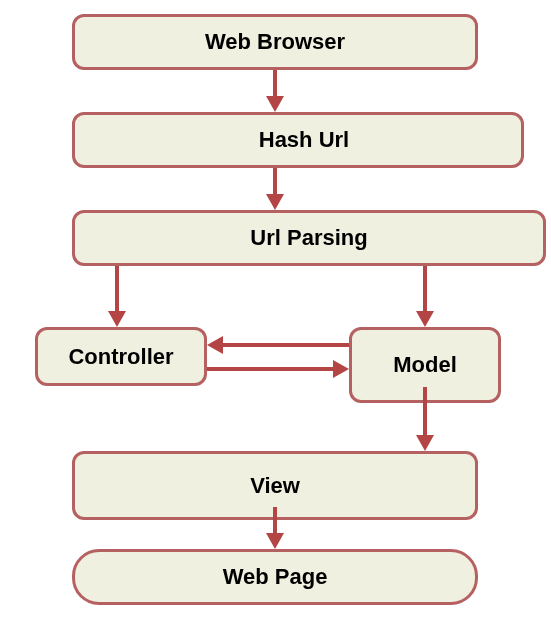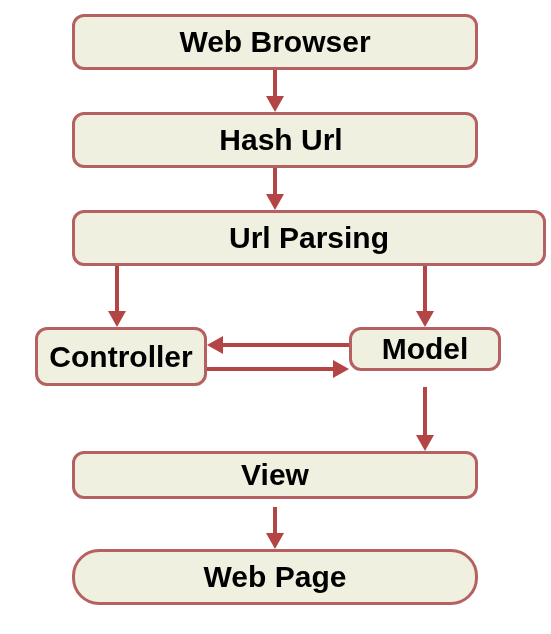--- a/index.html
+++ b/index.html
@@ -12,21 +12,21 @@
     }
     .node {
       position: absolute;
       background: #eff0df;
       border: 3px solid #b66161;
       border-radius: 12px;
       display: flex;
       align-items: center;
       justify-content: center;
       font-weight: bold;
-      font-size: 30px;
+      font-size: 22px;
       color: #000000;
     }
     .arrow-line {
       position: absolute;
       background: #b44545;
     }
     .arrow-head {
       position: absolute;
       width: 0;
       height: 0;
@@ -47,37 +47,37 @@
       border-right: 16px solid #b44545;
     }
   </style>
 </head>
 <body>
 
 <div class="node" style="left:72px; top:14px; width:406px; height:56px;">
   <span>Web Browser</span>
 </div>
 
-<div class="node" style="left:72px; top:112px; width:406px; height:56px;padding-left:12px;">
+<div class="node" style="left:72px; top:112px; width:452px; height:56px;padding-left:12px;">
   <span>Hash Url</span>
 </div>
 
 <div class="node" style="left:72px; top:210px; width:474px; height:56px;">
   <span>Url Parsing</span>
 </div>
 
 <div class="node" style="left:35px; top:327px; width:172px; height:59px;">
   <span>Controller</span>
 </div>
 
-<div class="node" style="left:349px; top:327px; width:152px; height:44px;">
+<div class="node" style="left:349px; top:327px; width:152px; height:76px;">
   <span>Model</span>
 </div>
 
-<div class="node" style="left:72px; top:451px; width:406px; height:48px;">
+<div class="node" style="left:72px; top:451px; width:406px; height:69px;">
   <span>View</span>
 </div>
 
 <div class="node" style="left:72px; top:549px; width:406px; height:56px;border-radius:27px;">
   <span>Web Page</span>
 </div>
 
 <div class="arrow-line" style="left:273px; top:70px; width:4px; height:28px;"></div>
 <div class="arrow-head arrow-down" style="left:266px; top:96px;"></div>
 

